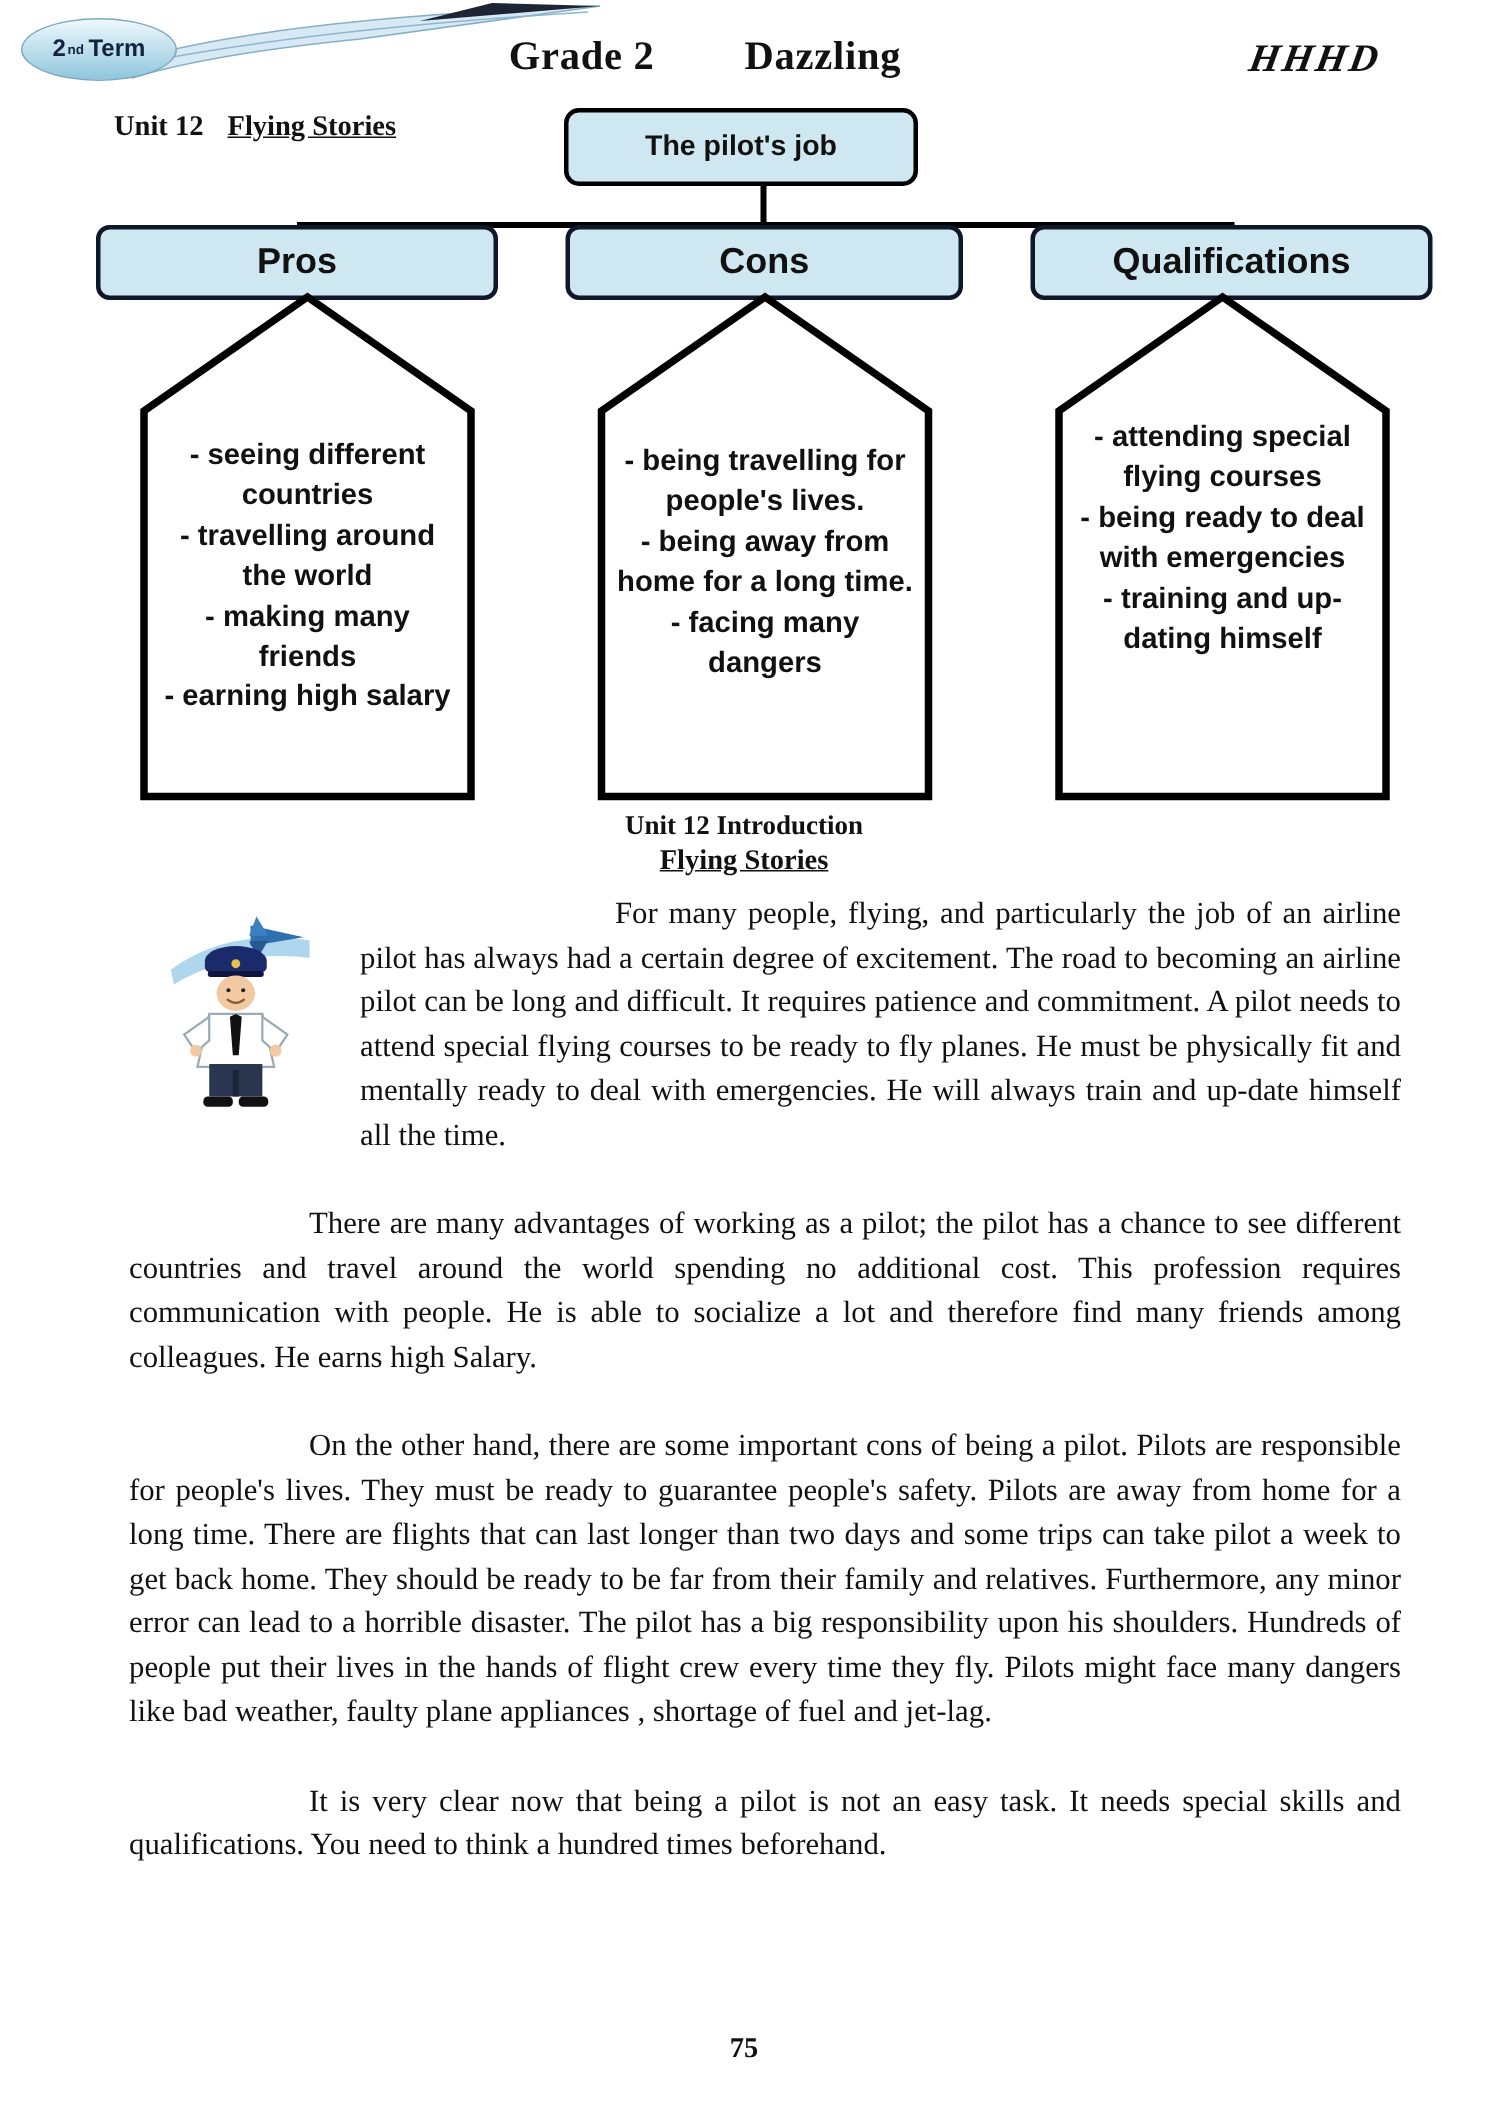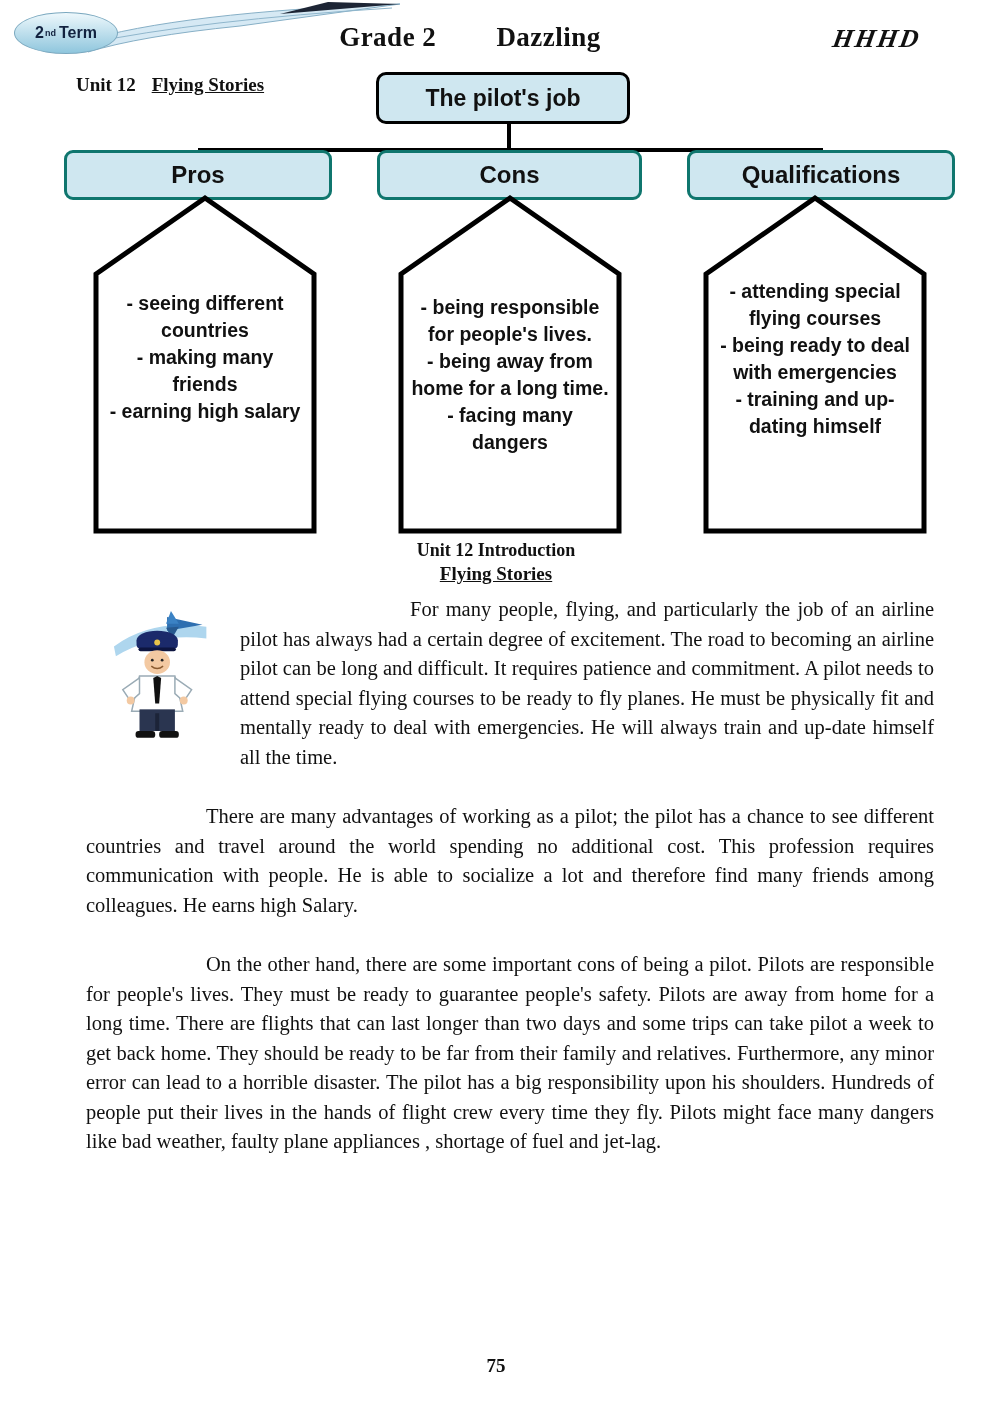--- a/index.html
+++ b/index.html
@@ -28,29 +28,29 @@
   .signature {
     position:absolute; right:72px; top:24px; font-style:italic; font-weight:bold;
     font-size:26px; letter-spacing:2px; transform:skewX(-10deg);
   }
 
   
   .diagram { position:relative; height:474px; }
   .unit-heading { position:absolute; left:76px; top:8px; font-weight:bold; font-size:19px; }
   .unit-heading .unit-title { text-decoration:underline; margin-left:16px; }
   .root-box {
-    position:absolute; left:376px; top:6px; width:254px; height:52px;
+    position:absolute; left:376px; top:6px; width:236px; height:52px;
     background:#cfe7f0; border:3px solid #000; border-radius:10px;
     display:flex; align-items:center; justify-content:center;
-    font-family:"Liberation Sans", sans-serif; font-weight:bold; font-size:23px;
+    font-family:"Liberation Sans", sans-serif; font-weight:bold; font-size:19px;
   }
   .line { position:absolute; background:#000; }
   .branch-box {
     position:absolute; top:84px; height:50px;
-    background:#cfe7f0; border:3px solid #0f766e; border-radius:9px;
+    background:#cfe7f0; border:3px solid #0f172a; border-radius:9px;
     display:flex; align-items:center; justify-content:center;
     font-family:"Liberation Sans", sans-serif; font-weight:bold; font-size:24px;
   }
   .branch-box.b0 { left:64px;  width:268px; }
   .branch-box.b1 { left:377px; width:265px; }
   .branch-box.b2 { left:687px; width:268px; }
   .pent { position:absolute; top:128px; width:224px; height:340px; }
   .pent.p0 { left:93px; }
   .pent.p1 { left:398px; }
   .pent.p2 { left:703px; }
@@ -119,31 +119,32 @@
   <div class="branch-box b2">
     <span>Qualifications</span>
   </div>
 
   <div class="pent p0">
     <svg width="224" height="340" viewBox="0 0 224 340">
       <polygon points="112,4 221,80 221,337 3,337 3,80" fill="#ffffff" stroke="#000000" stroke-width="5"></polygon>
     </svg>
     <div class="pent-text">
       <div>- seeing different countries</div>
+      <div>- travelling around the world</div>
       <div>- making many friends</div>
       <div>- earning high salary</div>
     </div>
   </div>
 
   <div class="pent p1">
     <svg width="224" height="340" viewBox="0 0 224 340">
       <polygon points="112,4 221,80 221,337 3,337 3,80" fill="#ffffff" stroke="#000000" stroke-width="5"></polygon>
     </svg>
     <div class="pent-text">
-      <div>- being responsible for people's lives.</div>
+      <div>- being travelling for people's lives.</div>
       <div>- being away from home for a long time.</div>
       <div>- facing many dangers</div>
     </div>
   </div>
 
   <div class="pent p2">
     <svg width="224" height="340" viewBox="0 0 224 340">
       <polygon points="112,4 221,80 221,337 3,337 3,80" fill="#ffffff" stroke="#000000" stroke-width="5"></polygon>
     </svg>
     <div class="pent-text" style="top:84px;">
@@ -181,15 +182,16 @@
       <rect x="30" y="110" width="36" height="22" fill="#2a3550"></rect>
       <rect x="46" y="114" width="4" height="18" fill="#1c2438"></rect>
       <rect x="26" y="132" width="20" height="7" rx="3" fill="#111"></rect>
       <rect x="50" y="132" width="20" height="7" rx="3" fill="#111"></rect>
     </svg>
   </div>
 
   <p class="par1">For many people, flying, and particularly the job of an airline pilot has always had a certain degree of excitement. The road to becoming an airline pilot can be long and difficult. It requires patience and commitment. A pilot needs to attend special flying courses to be ready to fly planes. He must be physically fit and mentally ready to deal with emergencies. He will always train and up-date himself all the time.</p>
   <p class="par">There are many advantages of working as a pilot; the pilot has a chance to see different countries and travel around the world spending no additional cost. This profession requires communication with people. He is able to socialize a lot and therefore find many friends among colleagues. He earns high Salary.</p>
   <p class="par">On the other hand, there are some important cons of being a pilot. Pilots are responsible for people's lives. They must be ready to guarantee people's safety. Pilots are away from home for a long time. There are flights that can last longer than two days and some trips can take pilot a week to get back home. They should be ready to be far from their family and relatives. Furthermore, any minor error can lead to a horrible disaster. The pilot has a big responsibility upon his shoulders. Hundreds of people put their lives in the hands of flight crew every time they fly. Pilots might face many dangers like bad weather, faulty plane appliances , shortage of fuel and jet-lag.</p>
+  <p class="par">It is very clear now that being a pilot is not an easy task. It needs special skills and qualifications. You need to think a hundred times beforehand.</p>
 </div>
 
 <div class="footer">75</div>
 
 </body></html>

